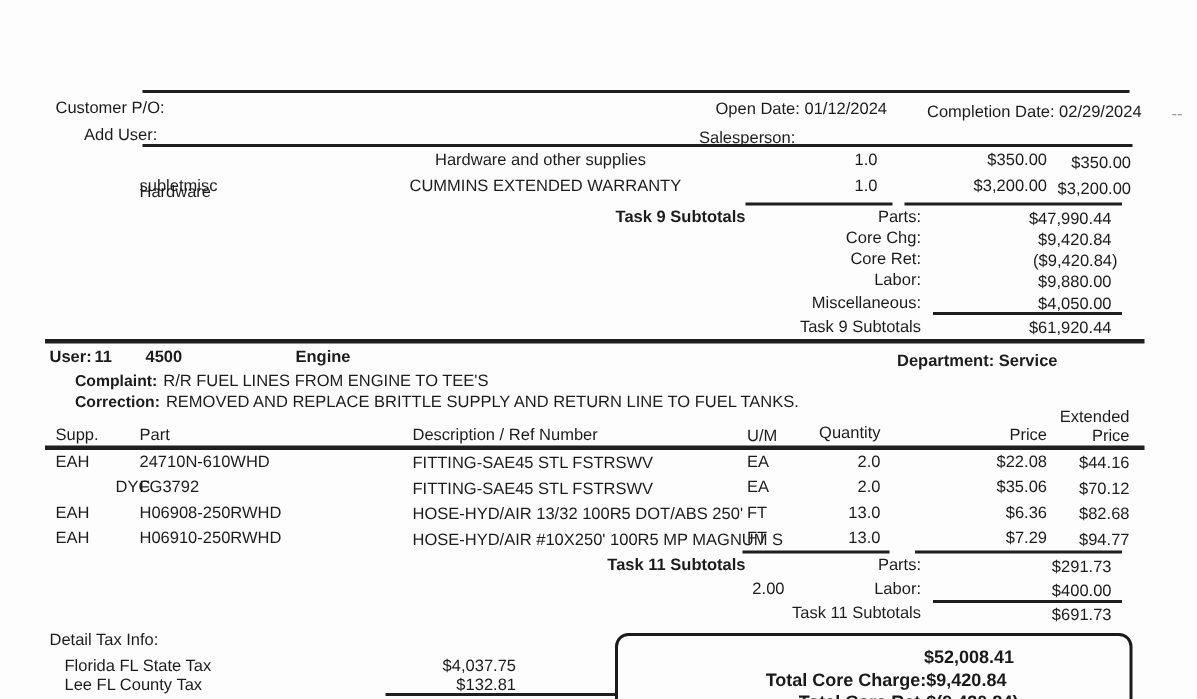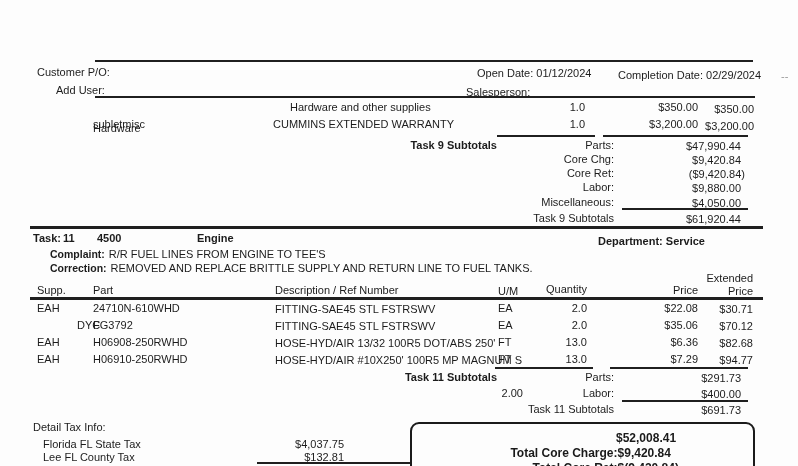--- a/index.html
+++ b/index.html
@@ -74,21 +74,21 @@
   <div class="t r" style="right:184px; top:181px;">Labor:</div>
   <div class="t r" style="right:57px;  top:182px;">$9,880.00</div>
   <div class="t r" style="right:184px; top:196px;">Miscellaneous:</div>
   <div class="t r" style="right:57px;  top:197px;">$4,050.00</div>
   <div class="line" style="left:622px; top:208px; width:126px; height:1.5px;"></div>
   <div class="t r" style="right:184px; top:212px;">Task 9 Subtotals</div>
   <div class="t r" style="right:57px;  top:213px;">$61,920.44</div>
 
   <div class="line" style="left:30px; top:226px; width:733px; height:3px;"></div>
 
-  <div class="t b" style="left:33px;  top:232px;">Task:</div>
+  <div class="t b" style="left:33px;  top:232px;">User:</div>
   <div class="t b" style="left:63px;  top:232px;">11</div>
   <div class="t b" style="left:97px;  top:232px;">4500</div>
   <div class="t b" style="left:197px; top:232px;">Engine</div>
   <div class="t b" style="left:598px; top:235px;">Department: Service</div>
 
   <div class="t pair" style="left:50px; top:248px;">
     <span class="b sm">Complaint:</span>
     <span>R/R FUEL LINES FROM ENGINE TO TEE'S</span>
   </div>
   <div class="t pair" style="left:50px; top:262px;justify-content:center;">
@@ -106,21 +106,21 @@
   <div class="t r" style="right:45px;  top:285px;">Price</div>
   <div class="line" style="left:30px; top:297px; width:733px; height:2.5px;"></div>
 
   <div>
     <div class="t" style="left:37px;  top:302px;">EAH</div>
     <div class="t" style="left:93px;  top:302px;">24710N-610WHD</div>
     <div class="t" style="left:275px; top:303px;">FITTING-SAE45 STL FSTRSWV</div>
     <div class="t" style="left:498px; top:302px;">EA</div>
     <div class="t r" style="right:211px; top:302px;">2.0</div>
     <div class="t r" style="right:100px; top:302px;">$22.08</div>
-    <div class="t r" style="right:45px;  top:303px;">$30.71</div>
+    <div class="t r" style="right:45px;  top:303px;">$44.16</div>
   </div>
   <div>
     <div class="t" style="left:37px;  top:319px;padding-left:40px;">DYC</div>
     <div class="t" style="left:93px;  top:319px;">FG3792</div>
     <div class="t" style="left:275px; top:320px;">FITTING-SAE45 STL FSTRSWV</div>
     <div class="t" style="left:498px; top:319px;">EA</div>
     <div class="t r" style="right:211px; top:319px;">2.0</div>
     <div class="t r" style="right:100px; top:319px;">$35.06</div>
     <div class="t r" style="right:45px;  top:320px;">$70.12</div>
   </div>

